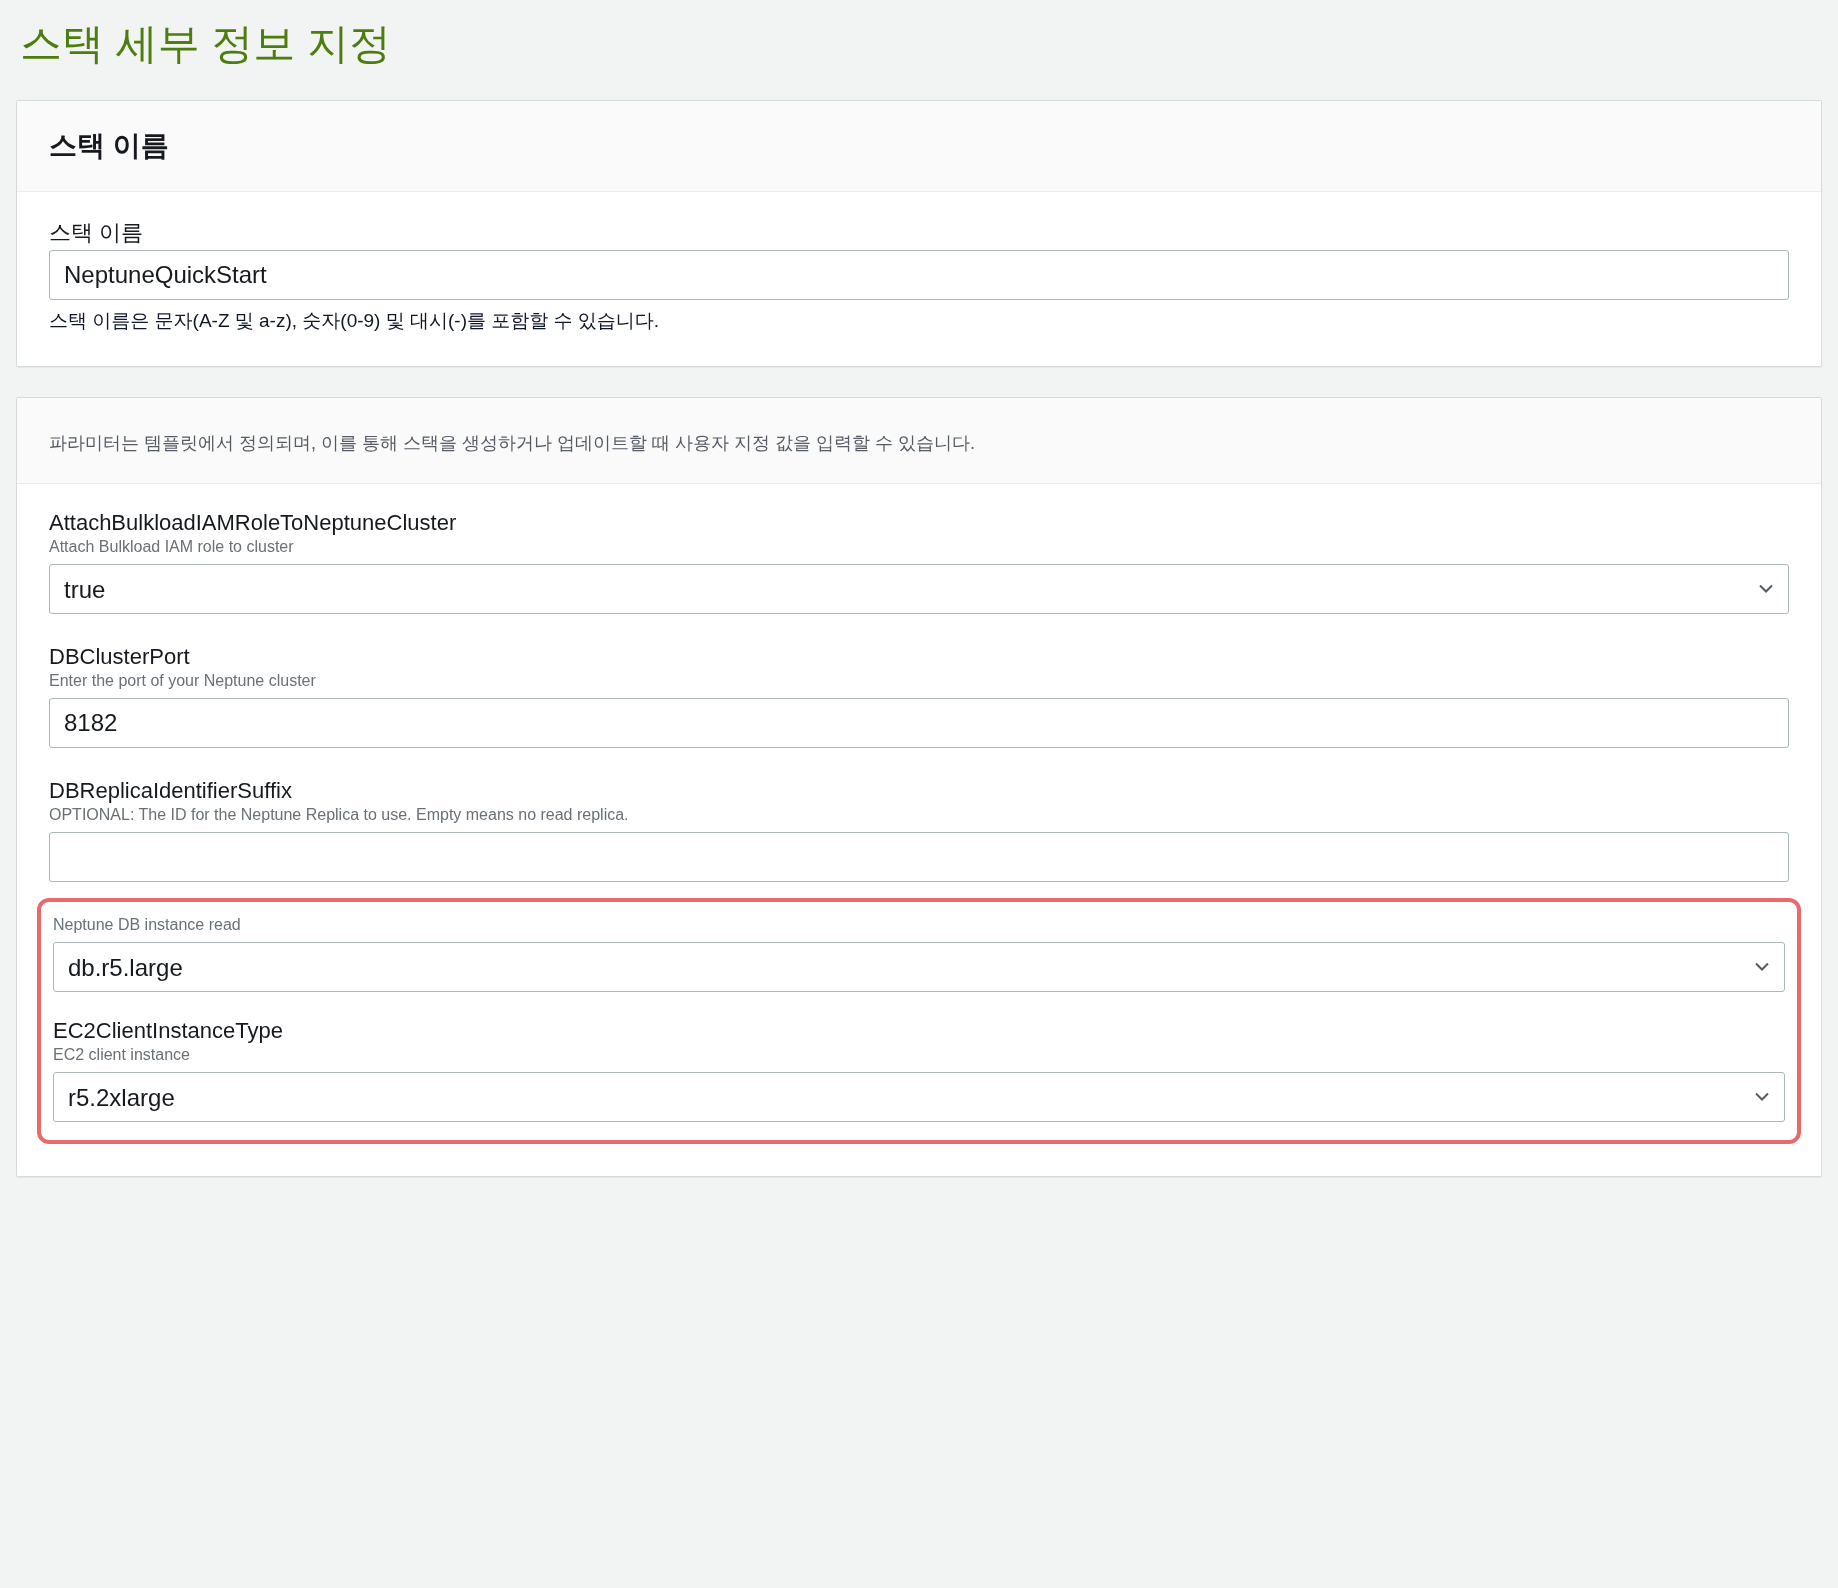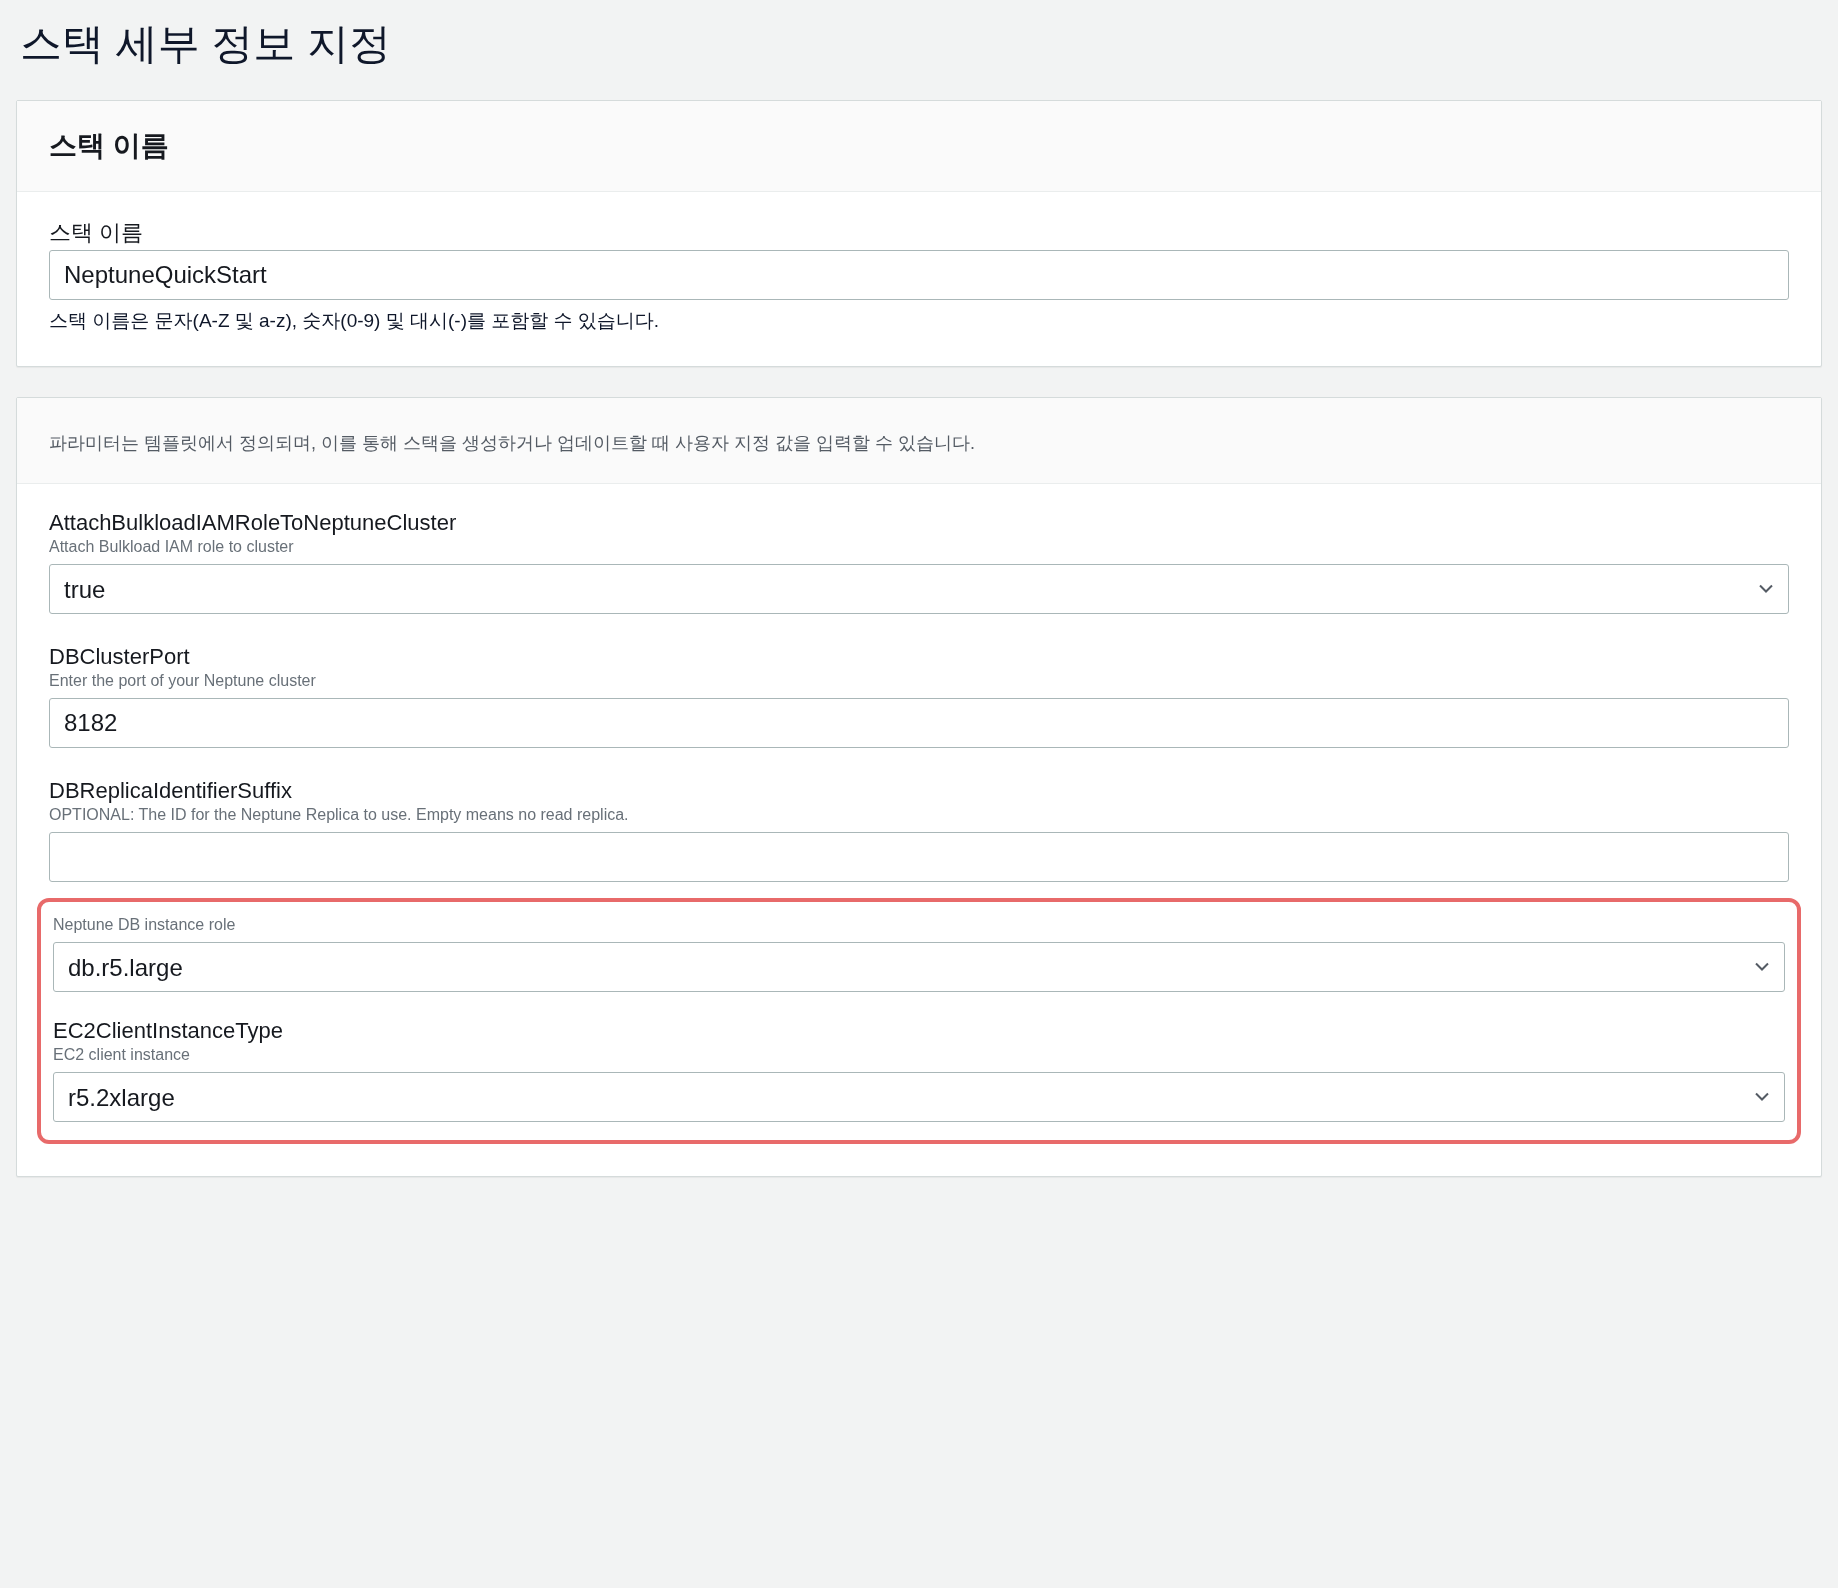--- a/index.html
+++ b/index.html
@@ -10,21 +10,21 @@
     body {
       font-family: "Amazon Ember", "Helvetica Neue", Arial, sans-serif;
       background: #f2f3f3;
       color: #16191f;
       padding: 16px;
       font-size: 22px;
     }
     .page-title {
       font-size: 42px;
       font-weight: 400;
-      color: #0f172a;
+      color: #4d7c0f;
       margin-bottom: 28px;
       margin-left: 4px;
     }
     .panel {
       background: #ffffff;
       border: 1px solid #d5dbdb;
       border-radius: 2px;
       margin-bottom: 30px;
       box-shadow: 0 1px 1px rgba(0,0,0,0.05);
     }
@@ -159,21 +159,21 @@
 
     <div class="field">
       <label class="field-label">DBReplicaIdentifierSuffix</label>
       <span class="field-help">OPTIONAL: The ID for the Neptune Replica to use. Empty means no read replica.</span>
       <input type="text" class="text-input" value="" style="">
     </div>
 
     <div class="highlight-region">
 
       <div class="field">
-        <span class="field-help">Neptune DB instance role</span>
+        <span class="field-help">Neptune DB instance read</span>
         <div class="select-wrap">
           <select class="select">
             <option>db.r5.large</option>
           </select>
           <span class="select-caret">
             <svg width="14" height="9" viewBox="0 0 14 9">
                 <path d="M1 1 L7 7 L13 1" fill="none" stroke="#545b64" stroke-width="2"></path>
               </svg>
           </span>
         </div>

